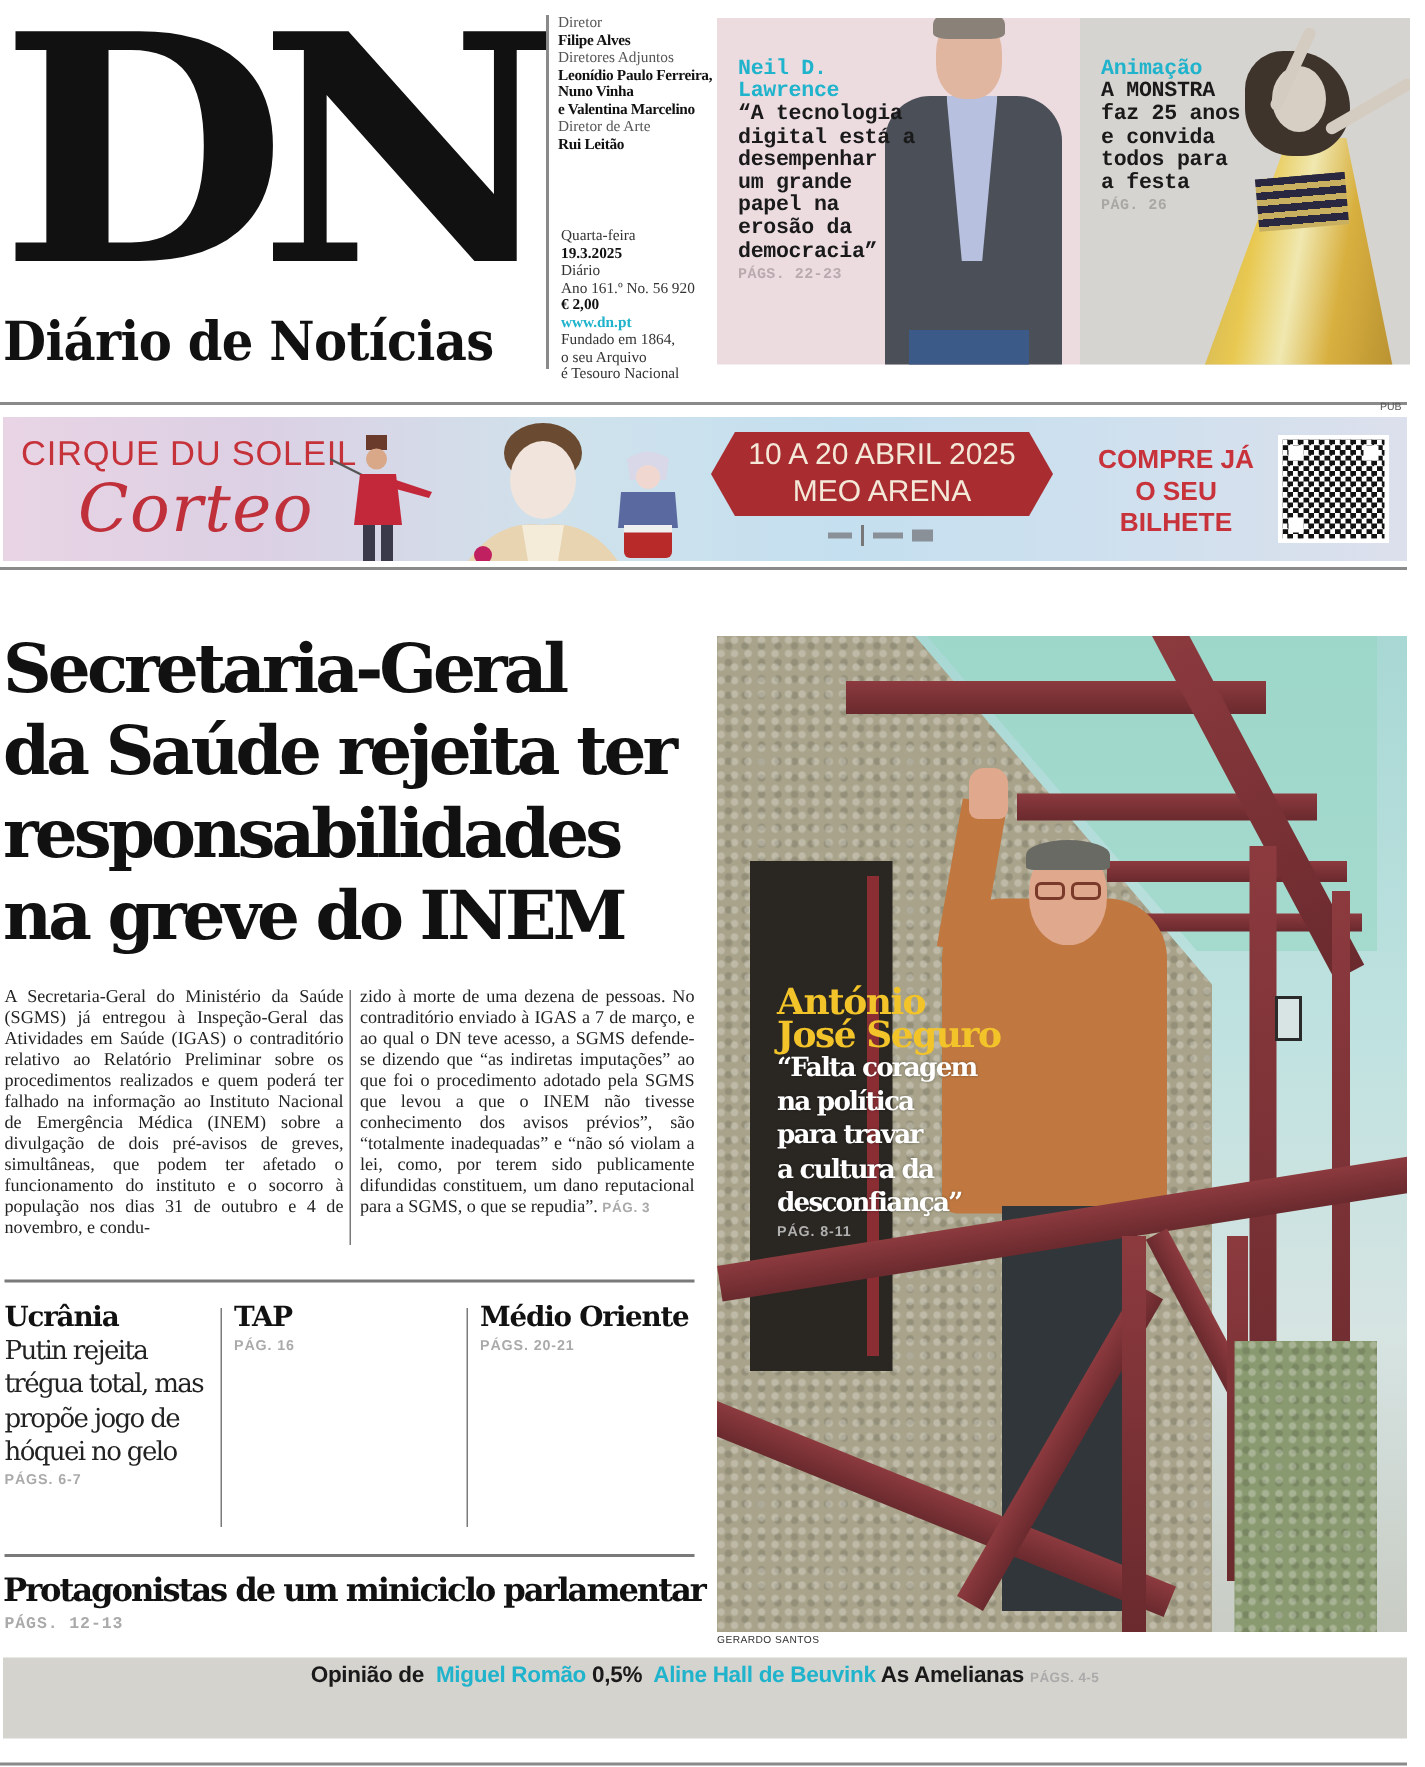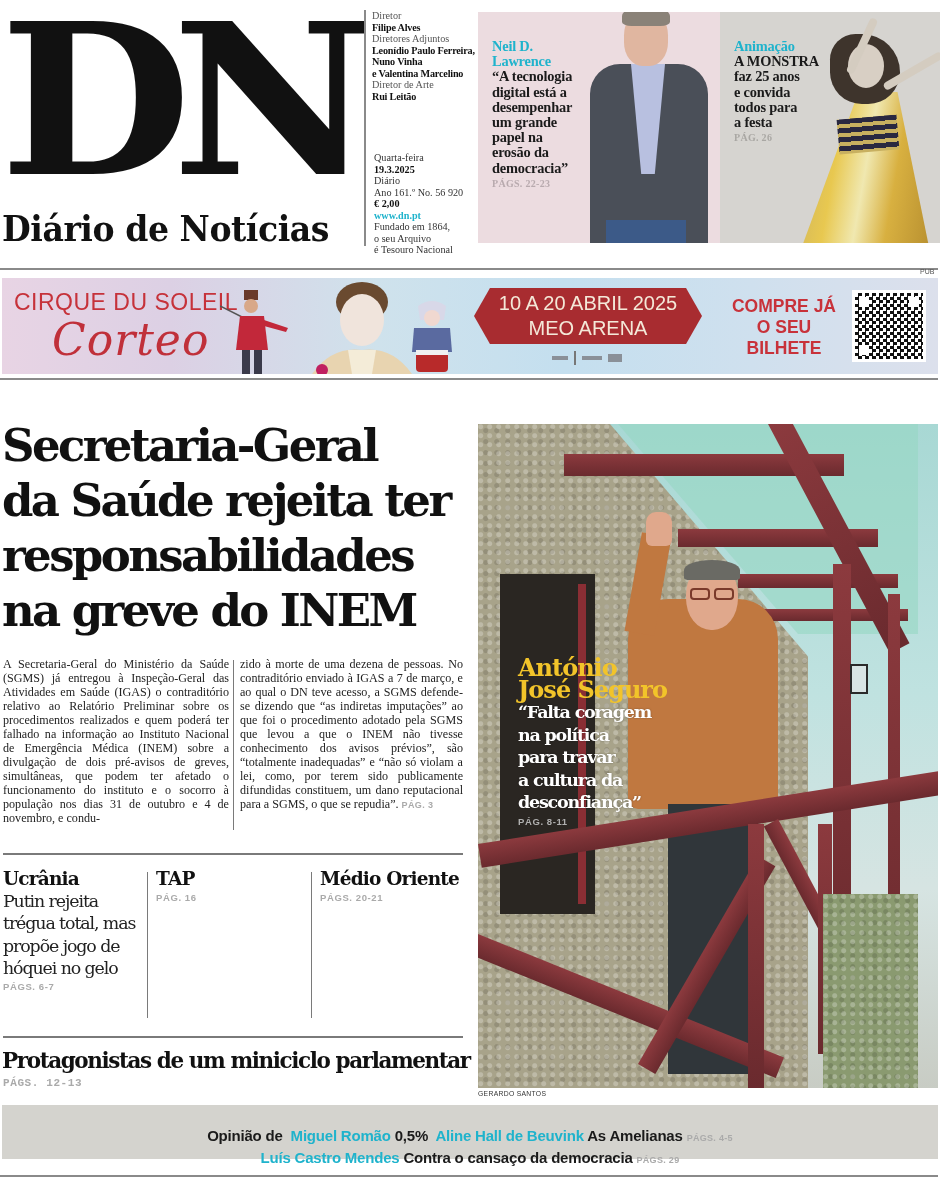--- a/index.html
+++ b/index.html
@@ -31,21 +31,21 @@
     #staff-box .role { color: #555; }
     #staff-box .name { font-weight: bold; color: #111; letter-spacing: -0.2px; }
     #staff-box .edition { position: absolute; left: 8px; top: 142px; width: 108px; }
     #staff-box .bold { font-weight: bold; color: #111; }
     #staff-box .web { font-weight: bold; color: #1fb3cc; }
 
     
     #teaser-neil { left: 478px; top: 12px; width: 242px; height: 231px; background: #ecdce0; overflow: hidden; }
     #teaser-monstra { left: 720px; top: 12px; width: 220px; height: 231px; background: #d6d4d0; overflow: hidden; }
     .teaser-text {
-      position: absolute; font-family: Liberation Serif, serif; font-weight: bold;
+      position: absolute; font-family: Liberation Mono, monospace; font-weight: bold;
       font-size: 14.4px; line-height: 15.2px; color: #1a1a1a; letter-spacing: -0.2px;
     }
     .teaser-text .kicker { color: #1fb3cc; }
     .teaser-text .pag { color: #b8aaae; font-size: 10px; line-height: 16px; letter-spacing: 0.3px; }
     #teaser-monstra .teaser-text .pag { color: #a9a7a3; }
 
     
     .person-head { position: absolute; border-radius: 45% 45% 42% 42%; background: #e0b6a0; }
     .person-hair { position: absolute; border-radius: 50% 50% 20% 20%; background: #8a8278; }
     .person-body { position: absolute; background: #4a4f58; border-radius: 30px 30px 0 0; }
@@ -170,21 +170,21 @@
       font-family: "DejaVu Serif", serif; font-weight: bold; font-size: 17.5px; line-height: 22.6px;
       color: #ffffff; letter-spacing: -1.2px; text-shadow: 0 0 2px rgba(0,0,0,0.35);
     }
     #photo-quote .pag { font-family: "Liberation Sans", sans-serif; font-weight: bold; font-size: 9.5px; color: #b0b0b0; letter-spacing: 0.6px; margin-top: 2px; }
     #photo-credit { left: 478px; top: 1090px; font-family: "Liberation Sans", sans-serif; font-size: 6.8px; color: #333; letter-spacing: 0.3px; }
 
     
     #opinion-bar {
       left: 2px; top: 1105px; width: 936px; height: 54px; background: #d4d3ce;
       font-family: "Liberation Sans", sans-serif; font-weight: bold; font-size: 15px; line-height: 19px;
-      text-align: center; padding-top: 21px; color: #1a1a1a; letter-spacing: -0.2px;
+      text-align: center; padding-top: 2px; color: #1a1a1a; letter-spacing: -0.2px;
     }
     #opinion-bar .author { color: #1fb3cc; }
     #opinion-bar .pag { color: #aaa; font-size: 9px; letter-spacing: 0.3px; font-weight: bold; }
     #bottom-rule { left: 0; top: 1175px; width: 938px; height: 2px; background: #8a8a8a; }
   </style>
 </head>
 <body>
 
 <div id="masthead-logo" class="abs">
   <div class="dn">DN</div>
@@ -385,19 +385,14 @@
 
 <div id="opinion-bar" class="abs">
   <div>
     <span>Opinião de</span>&nbsp;
     <span class="author">Miguel Romão</span>
     <span>0,5%</span>&nbsp;
     <span class="author">Aline Hall de Beuvink</span>
     <span>As Amelianas</span>
     <span class="pag">PÁGS. 4-5</span>
   </div>
-  <div>
-    <span class="author">Luís Castro Mendes</span>
-    <span>Contra o cansaço da democracia</span>
-    <span class="pag">PÁGS. 29</span>
-  </div>
 </div>
 <div id="bottom-rule" class="abs"></div>
 
 </body></html>

